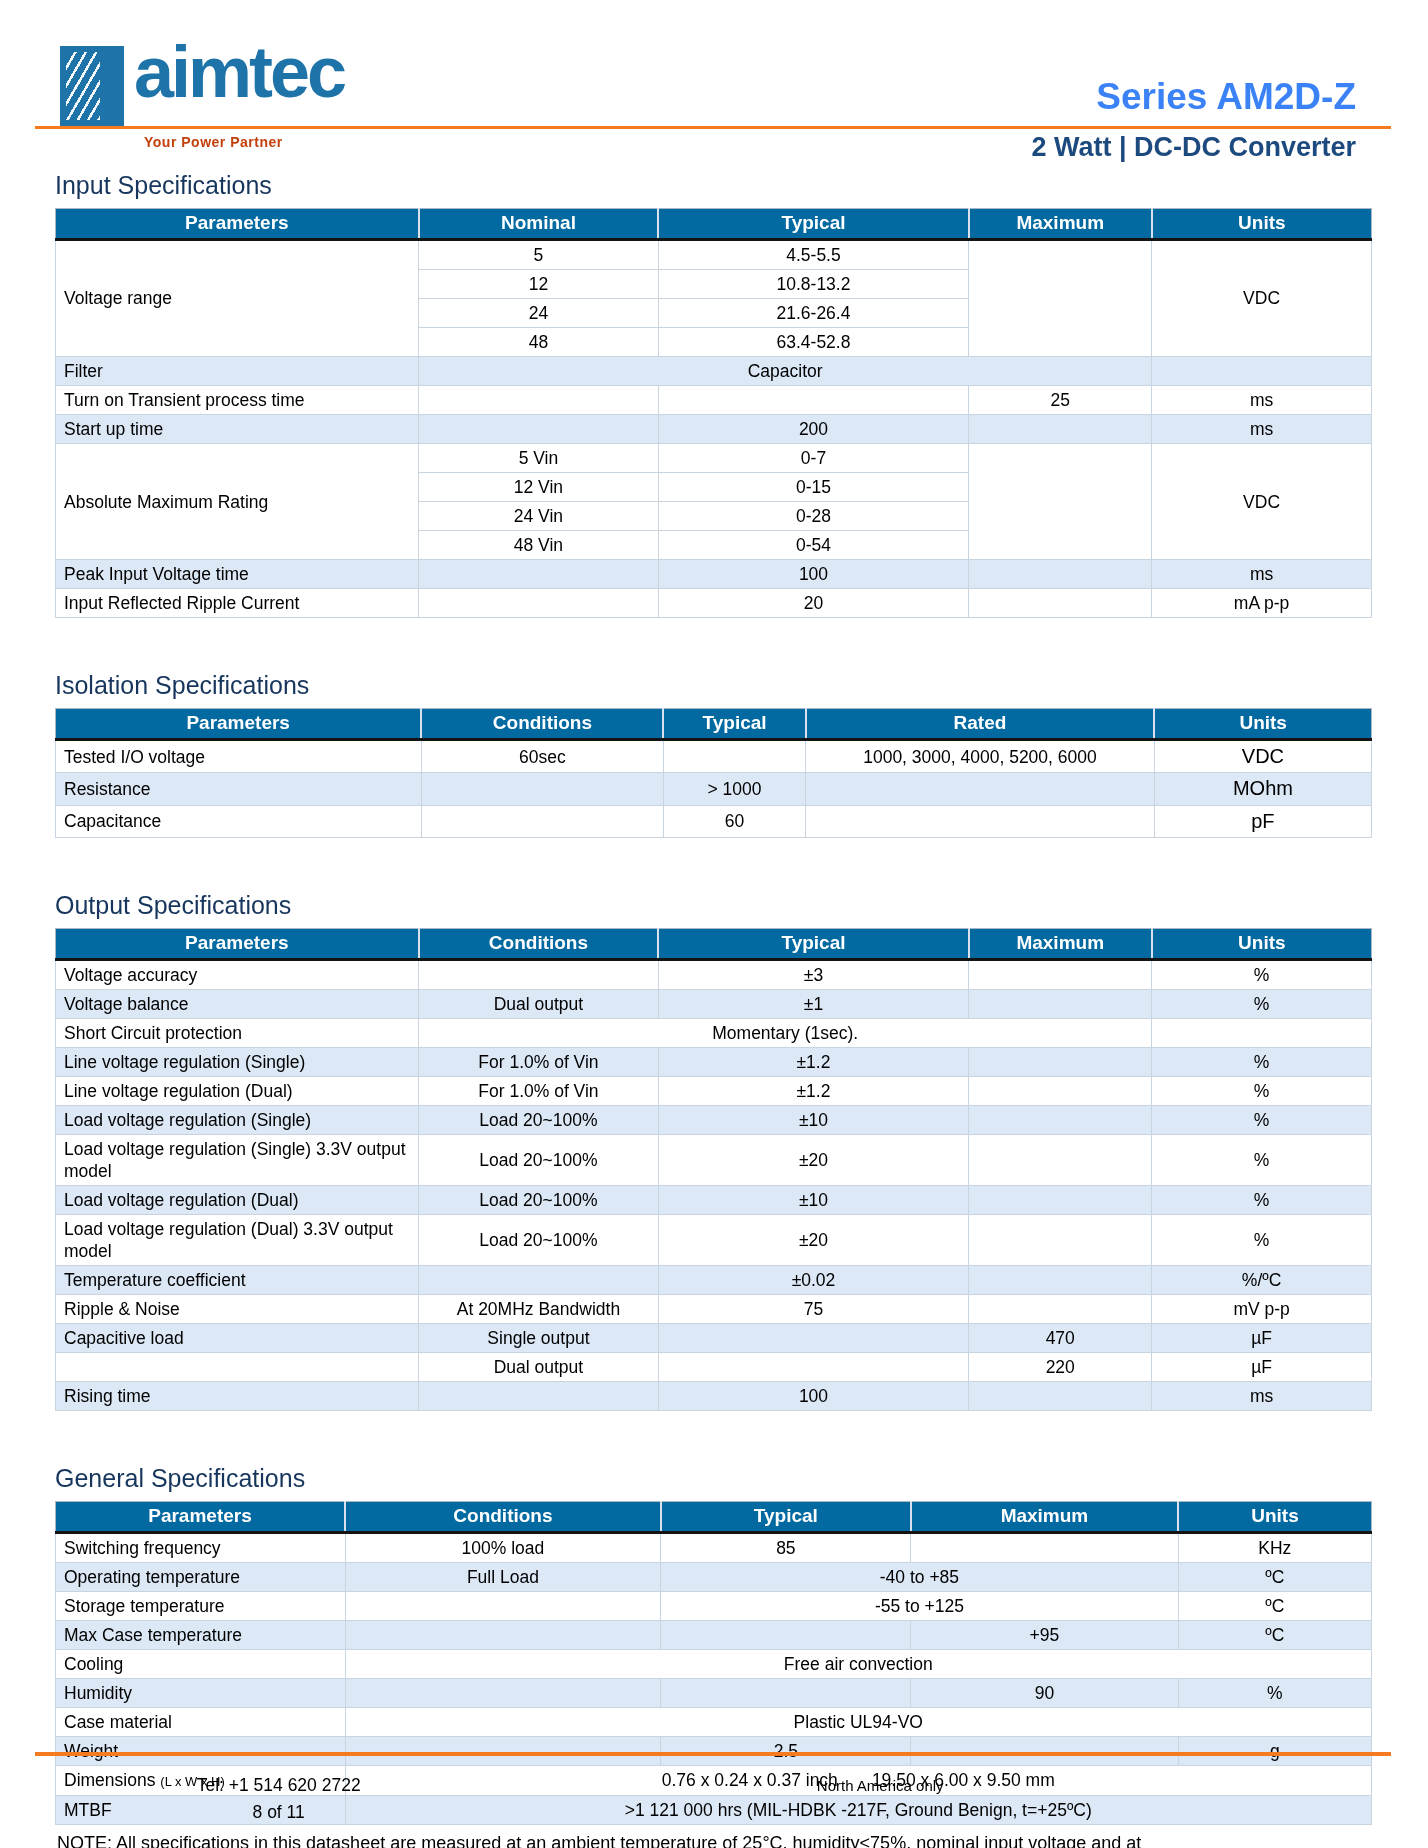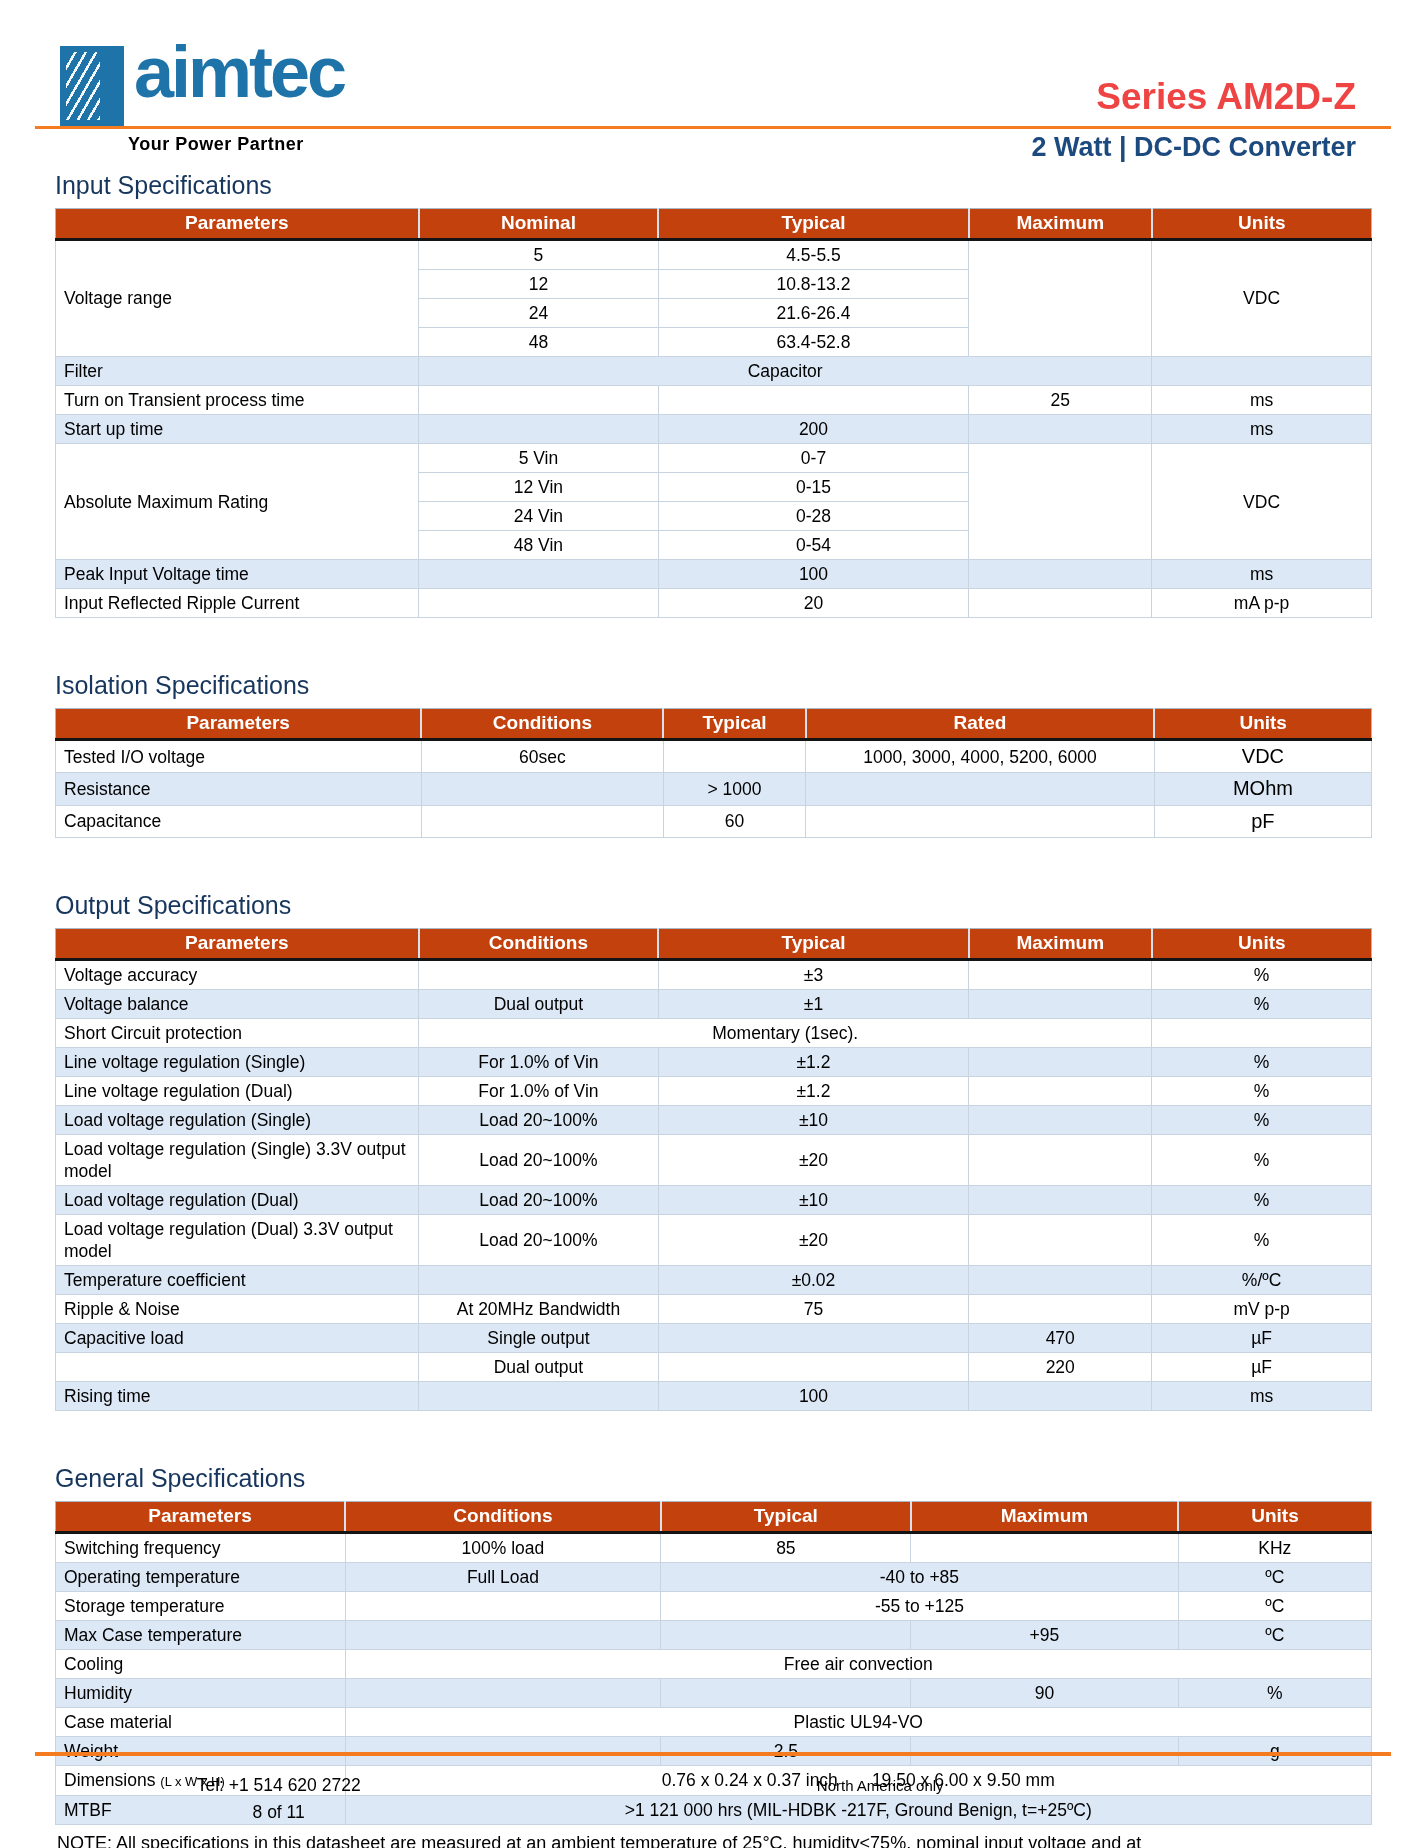--- a/index.html
+++ b/index.html
@@ -24,52 +24,52 @@
     width: 34px; height: 68px;
     background: repeating-linear-gradient(300deg,
       rgba(255,255,255,0.95) 0 2.5px, transparent 2.5px 9px);
   }
   .logo-word {
     position: absolute; left: 134px; top: 36px;
     font-size: 72px; font-weight: bold; letter-spacing: -3px;
     color: #1e73a8; line-height: 1;
   }
   .tagline {
-    position: absolute; left: 128px; top: 134px;
-    font-size: 18px; font-weight: bold; letter-spacing: 0.5px;
-    color: #000000;
+    position: absolute; left: 144px; top: 134px;
+    font-size: 14px; font-weight: bold; letter-spacing: 0.5px;
+    color: #c2410c;
   }
   .top-rule {
     position: absolute; left: 35px; top: 126px;
     width: 1356px; height: 3px; background: #f47b20;
   }
   .series-title {
     position: absolute; right: 72px; top: 76px;
-    font-size: 37px; font-weight: bold; color: #ef4444;
+    font-size: 37px; font-weight: bold; color: #3b82f6;
   }
   .series-sub {
     position: absolute; right: 72px; top: 132px;
     font-size: 27px; font-weight: bold; color: #1c4a7e;
   }
 
   
   .content { margin-left: 55px; width: 1317px; }
   h2.section {
     font-size: 25px; font-weight: normal; color: #17365d;
     margin: 52px 0 8px 0; line-height: 1.2;
   }
   h2.section.first { margin-top: 0; }
 
   table.spec {
     border-collapse: collapse; width: 100%;
     table-layout: fixed;
     border: 1px solid #a9b8c6;
   }
   table.spec th {
-    background: #c2410c; color: #ffffff;
+    background: #0369a1; color: #ffffff;
     font-size: 19px; font-weight: bold;
     padding: 3px 4px; line-height: 1.2;
     border-left: 2px solid #d9e2ec;
     border-bottom: 3px solid #141414;
     text-align: center;
   }
   table.spec th:first-child { border-left: none; }
   table.spec td {
     font-size: 17.5px; line-height: 1.26;
     padding: 3px 8px;

